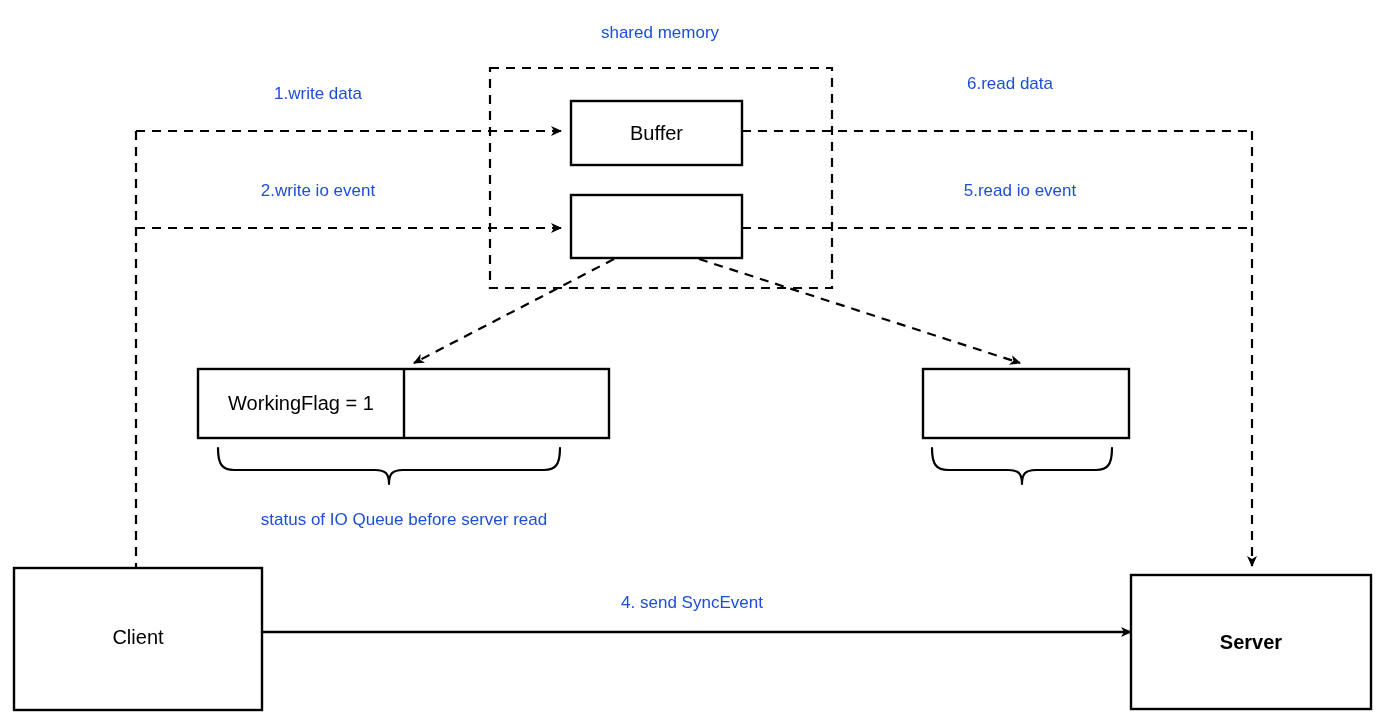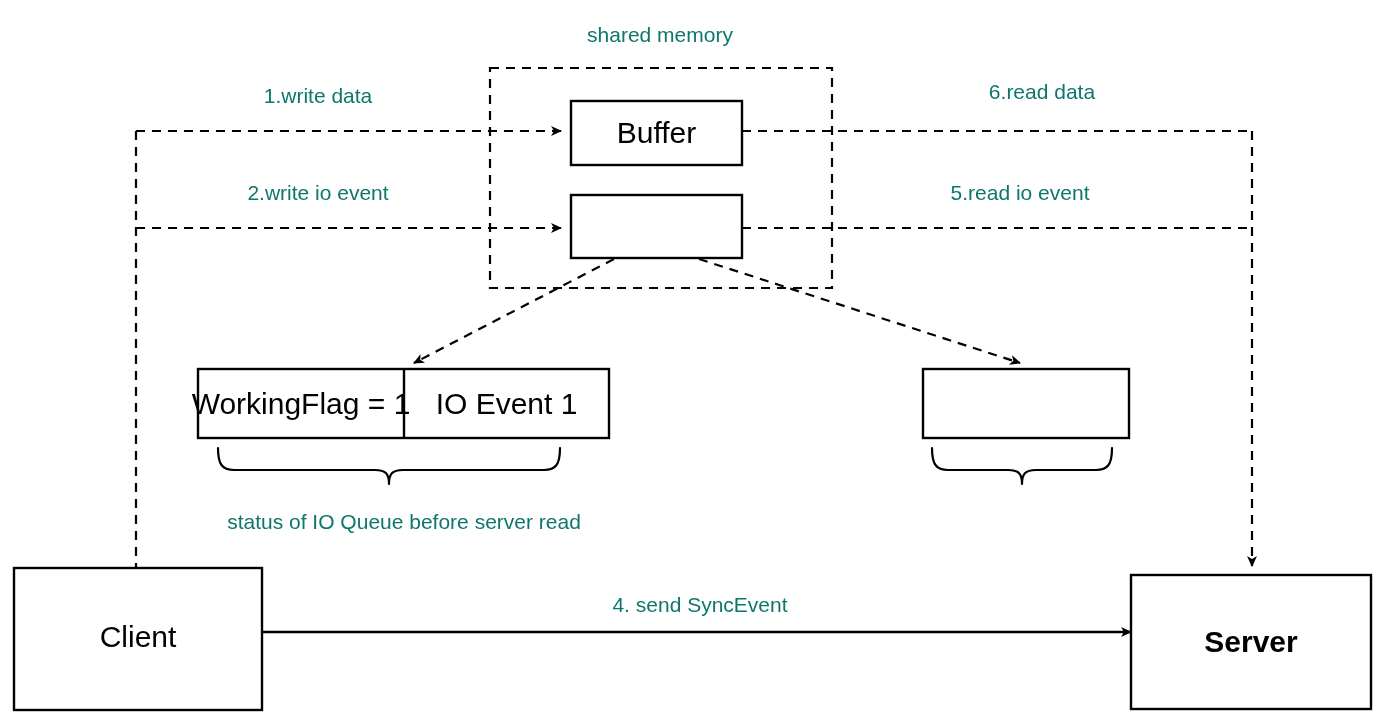--- a/index.html
+++ b/index.html
@@ -21,36 +21,36 @@
   }
   #diagram-svg {
     position: absolute;
     left: 0;
     top: 0;
     width: 1390px;
     height: 714px;
   }
   .lbl {
     position: absolute;
-    font-size: 21px;
+    font-size: 17px;
     line-height: 1.15;
-    color: #0f766e;
+    color: #1d4ed8;
     white-space: nowrap;
     font-family: "Liberation Sans", sans-serif;
   }
   .lbl.center {
     text-align: center;
     transform: translateX(-50%);
   }
   .box-label {
     position: absolute;
     display: flex;
     align-items: center;
     justify-content: center;
-    font-size: 30px;
+    font-size: 20px;
     color: #000000;
     white-space: nowrap;
     font-family: "Liberation Sans", sans-serif;
     pointer-events: none;
   }
 </style>
 </head>
 <body>
 
 <div id="diagram-root">
@@ -115,33 +115,32 @@
     <path d="M262,632 L1131,632" fill="none" stroke="#000000" stroke-width="2.4" marker-end="url(#arrowSolid)"></path>
   </svg>
 
   <div class="lbl center" style="left:660px; top:23px;">shared memory</div>
 
   <div class="lbl center" style="left:318px; top:84px;">1.write data</div>
 
   <div class="lbl center" style="left:318px; top:181px;">2.write io event</div>
 
 
-  <div class="lbl center" style="left:692px; top:593px;margin-left:8px;">4. send SyncEvent</div>
+  <div class="lbl center" style="left:692px; top:593px;">4. send SyncEvent</div>
 
   <div class="lbl center" style="left:1020px; top:181px;">5.read io event</div>
 
-  <div class="lbl center" style="left:1010px; top:80px;margin-left:32px;">6.read data</div>
+  <div class="lbl center" style="left:1010px; top:74px;">6.read data</div>
 
 
   <div class="box-label" style="left:571px; top:101px; width:171px; height:64px;">Buffer</div>
 
 
   <div class="box-label" style="left:198px; top:369px; width:206px; height:69px;">WorkingFlag = 1</div>
 
-  <div class="box-label" style="left:404px; top:369px; width:205px; height:69px;">IO Event 1</div>
 
 
   <div class="box-label" style="left:14px; top:568px; width:248px; height:138px;">Client</div>
 
   <div class="box-label" style="left:1131px; top:575px; width:240px; height:134px;font-weight:bold;">Server</div>
 
   <div class="lbl center" style="left:404px; top:510px;">status of IO Queue before server read</div>
 
 
 </div>

